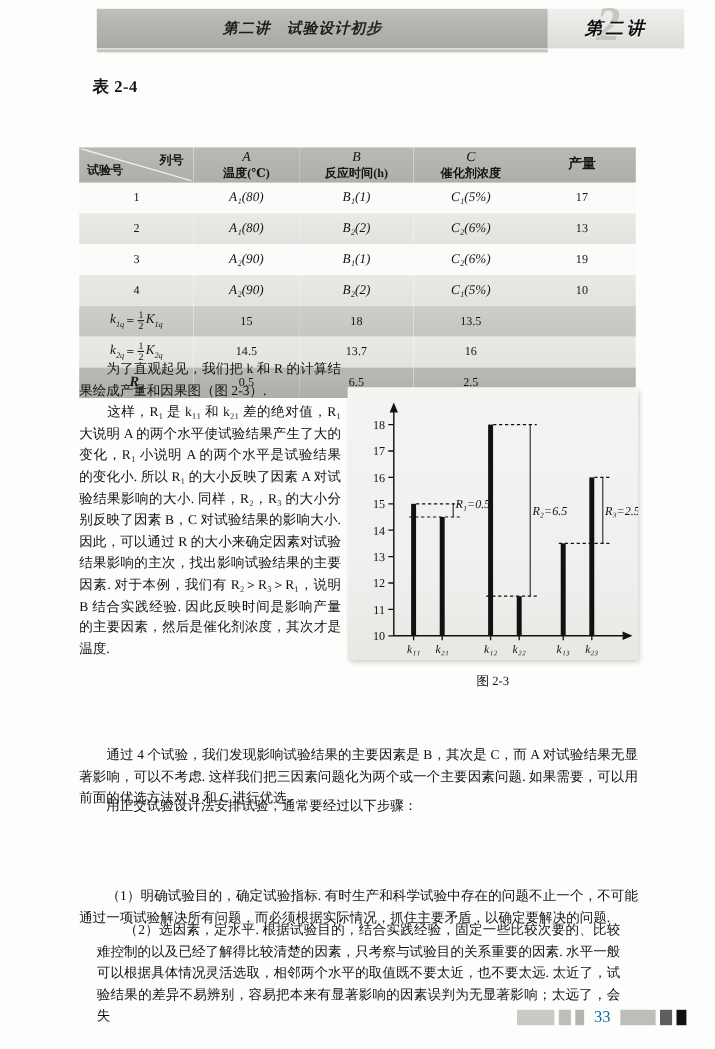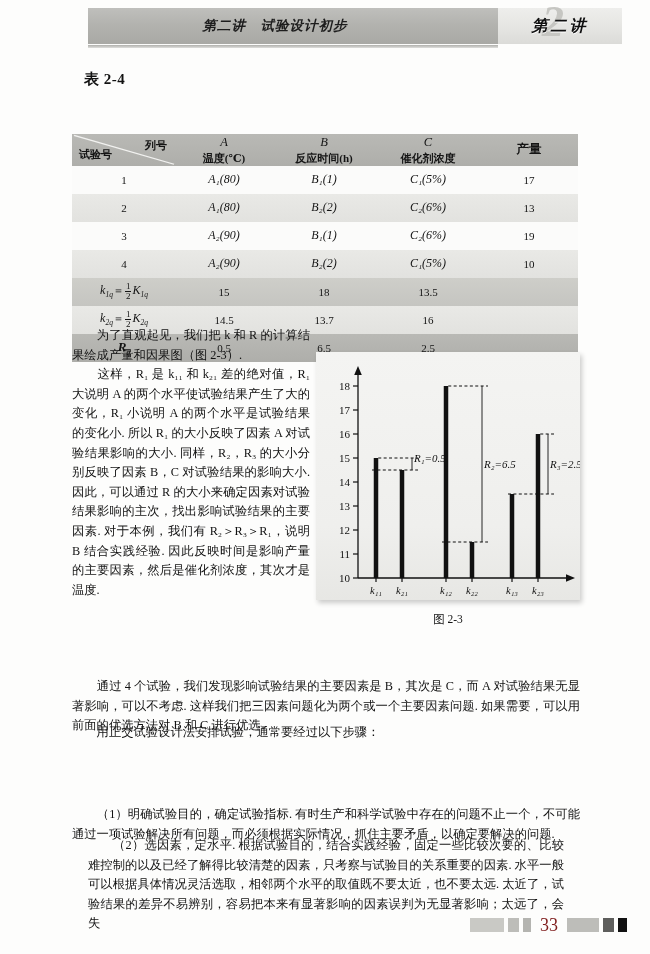--- a/index.html
+++ b/index.html
@@ -231,22 +231,22 @@
     width: 170px; height: 18px;
     display: flex;
     align-items: center;
     gap: 4px;
   }
   .fblk { height: 14px; }
   .fb1 { width: 34px; background:#c9c9c5; }
   .fb2 { width: 11px; background:#bdbdb9; }
   .fb3 { width: 8px;  background:#b4b4b0; }
   #page-number {
-    font-size: 18px;
-    color: #7f1d1d;
+    font-size: 15px;
+    color: #0369a1;
     padding: 0 5px;
   }
   .fb4 { width: 32px; background:#bdbdb9; }
   .fb5 { width: 11px; background:#5e5e5c; }
   .fb6 { width: 9px;  background:#111111; }
 </style>
 </head>
 <body>
 
 <div id="page">

